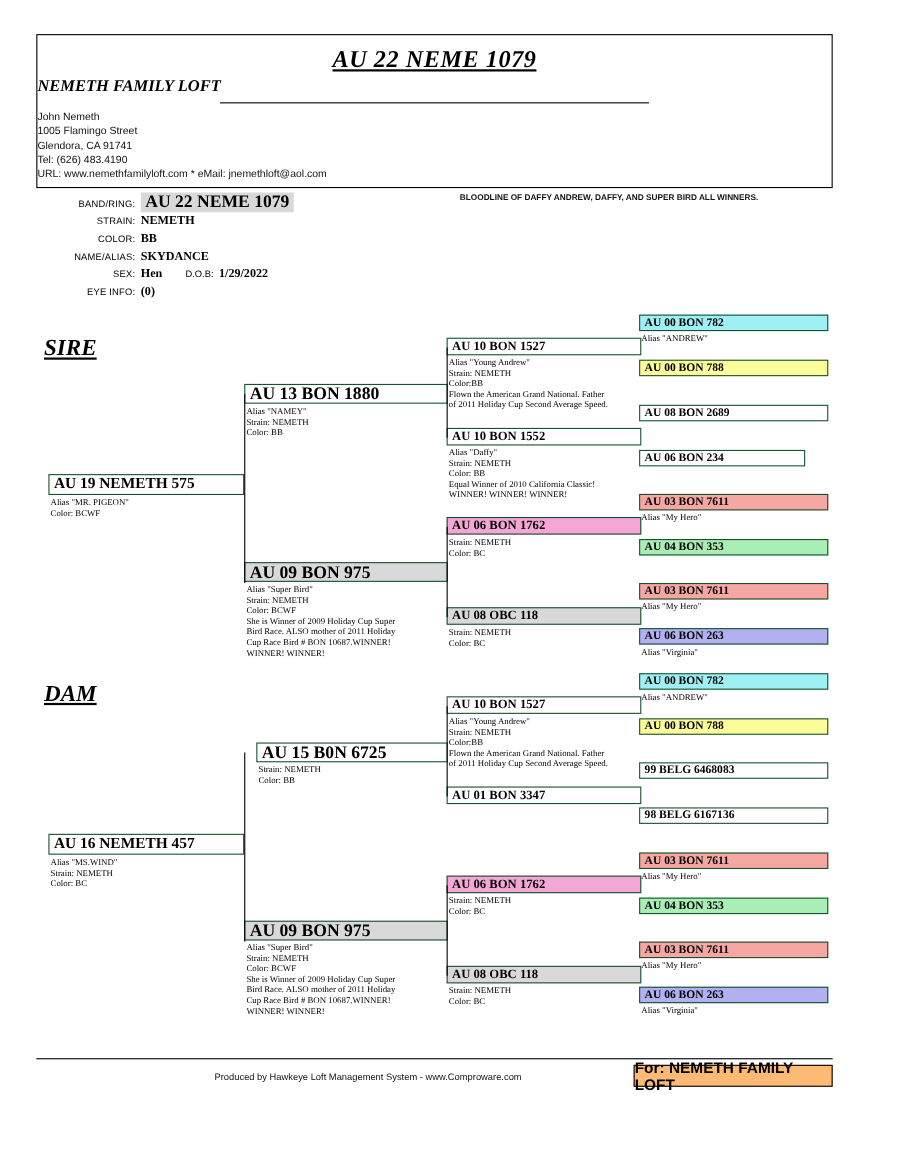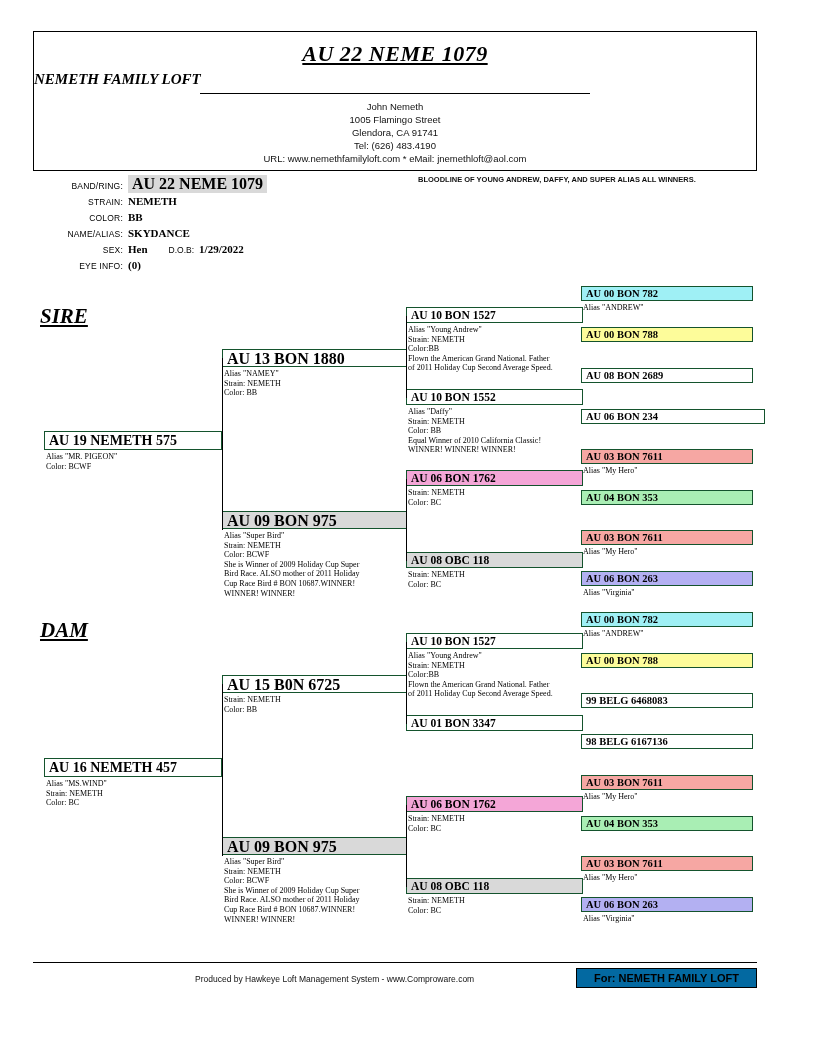--- a/index.html
+++ b/index.html
@@ -21,21 +21,21 @@
   .hdr-title {
     text-align:center; font-size:22px; font-weight:bold; font-style:italic;
     text-decoration:underline; margin-top:9px; letter-spacing:0.5px;
   }
   .hdr-sub {
     text-align:left; font-size:15px; font-weight:bold; font-style:italic;
     margin-top:4px; padding-bottom:3px;
   }
   .hdr-rule { width:390px; height:1px; background:#000; margin:2px auto 0 auto; }
   .hdr-lines {
-    text-align:center; font-family:"Liberation Sans", sans-serif;
+    text-align:left; font-family:"Liberation Sans", sans-serif;
     font-size:9.5px; line-height:13px; margin-top:6px; color:#111;
   }
 
   
   .info { position:absolute; left:40px; top:175px; width:400px;
           font-family:"Liberation Serif", serif; }
   .info-row { display:flex; align-items:baseline; height:16px; }
   .info-lbl {
     width:88px; text-align:right; font-family:"Liberation Sans", sans-serif;
     font-size:8.5px; letter-spacing:0.2px; padding-right:5px;
@@ -74,22 +74,22 @@
   .vline { position:absolute; width:1px; background:#000; }
 
   
   .foot-rule { position:absolute; left:33px; top:962px; width:724px; height:1px; background:#000; }
   .foot-text {
     position:absolute; left:195px; top:974px;
     font-family:"Liberation Sans", sans-serif; font-size:8.5px; color:#111;
   }
   .foot-box {
     position:absolute; left:576px; top:968px; width:181px; height:20px;
-    border:1px solid #000; background:#0369a1;
-    font-family:"Liberation Sans", sans-serif; font-size:11px; font-weight:bold;
+    border:1px solid #000; background:#fdba74;
+    font-family:"Liberation Sans", sans-serif; font-size:14px; font-weight:bold;
     display:flex; align-items:center; justify-content:center;
   }
 </style>
 </head>
 <body>
 
 <div class="page">
 
   <div class="header-box">
     <div class="hdr-title">AU 22 NEME 1079</div>
@@ -125,21 +125,21 @@
       <div class="info-lbl">SEX:</div>
       <div class="info-val">Hen</div>
       <div class="dob-lbl">D.O.B:</div>
       <div class="info-val">1/29/2022</div>
     </div>
     <div class="info-row">
       <div class="info-lbl">EYE INFO:</div>
       <div class="info-val">(0)</div>
     </div>
   </div>
-  <div class="note">BLOODLINE OF YOUNG ANDREW, DAFFY, AND SUPER ALIAS ALL WINNERS.</div>
+  <div class="note">BLOODLINE OF DAFFY ANDREW, DAFFY, AND SUPER BIRD ALL WINNERS.</div>
 
   <div class="section-label" style="left:40px; top:304px;">SIRE</div>
 
   <div class="node g1" style="left:44px; top:431px; width:178px;">
     <div class="band">AU 19 NEMETH 575</div>
     <div class="det" style="white-space:pre-line">Alias "MR. PIGEON"
 Color: BCWF</div>
   </div>
 
   <div class="node g2" style="left:222px; top:349px; width:185px;">
@@ -191,21 +191,21 @@
     <div class="det">Alias "ANDREW"</div>
   </div>
   <div class="node g4" style="left:581px; top:327px; width:172px;">
     <div class="band" style="background:#fdfc9a">AU 00 BON 788</div>
     <div class="det"></div>
   </div>
   <div class="node g4" style="left:581px; top:368px; width:172px;">
     <div class="band">AU 08 BON 2689</div>
     <div class="det"></div>
   </div>
-  <div class="node g4" style="left:581px; top:409px; width:184px;">
+  <div class="node g4" style="left:581px; top:409px; width:151px;">
     <div class="band">AU 06 BON 234</div>
     <div class="det"></div>
   </div>
   <div class="node g4" style="left:581px; top:449px; width:172px;">
     <div class="band" style="background:#f6a7a3">AU 03 BON 7611</div>
     <div class="det">Alias "My Hero"</div>
   </div>
   <div class="node g4" style="left:581px; top:490px; width:172px;">
     <div class="band" style="background:#a9eeb4">AU 04 BON 353</div>
     <div class="det"></div>
@@ -225,21 +225,21 @@
 
   <div class="section-label" style="left:40px; top:618px;">DAM</div>
 
   <div class="node g1" style="left:44px; top:758px; width:178px;">
     <div class="band">AU 16 NEMETH 457</div>
     <div class="det" style="white-space:pre-line">Alias "MS.WIND"
 Strain: NEMETH
 Color: BC</div>
   </div>
 
-  <div class="node g2" style="left:222px; top:675px; width:185px;">
+  <div class="node g2" style="left:222px; top:675px; width:185px;padding-left:11px;">
     <div class="band">AU 15 B0N 6725</div>
     <div class="det" style="white-space:pre-line">Strain: NEMETH
 Color: BB</div>
   </div>
   <div class="node g2" style="left:222px; top:837px; width:185px;">
     <div class="band" style="background:#d9d9d9">AU 09 BON 975</div>
     <div class="det" style="white-space:pre-line">Alias "Super Bird"
 Strain: NEMETH
 Color: BCWF
 She is Winner of 2009 Holiday Cup Super

